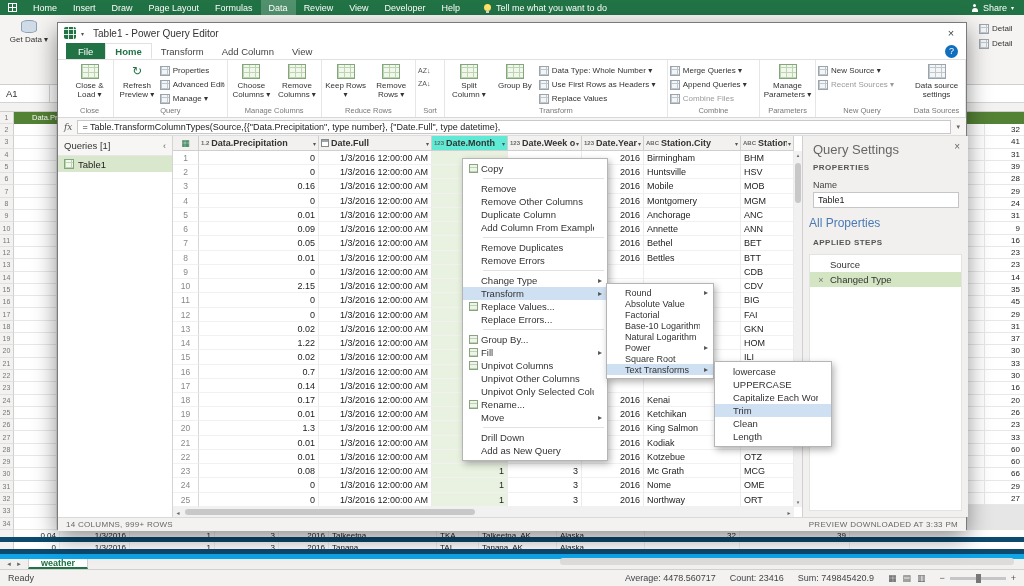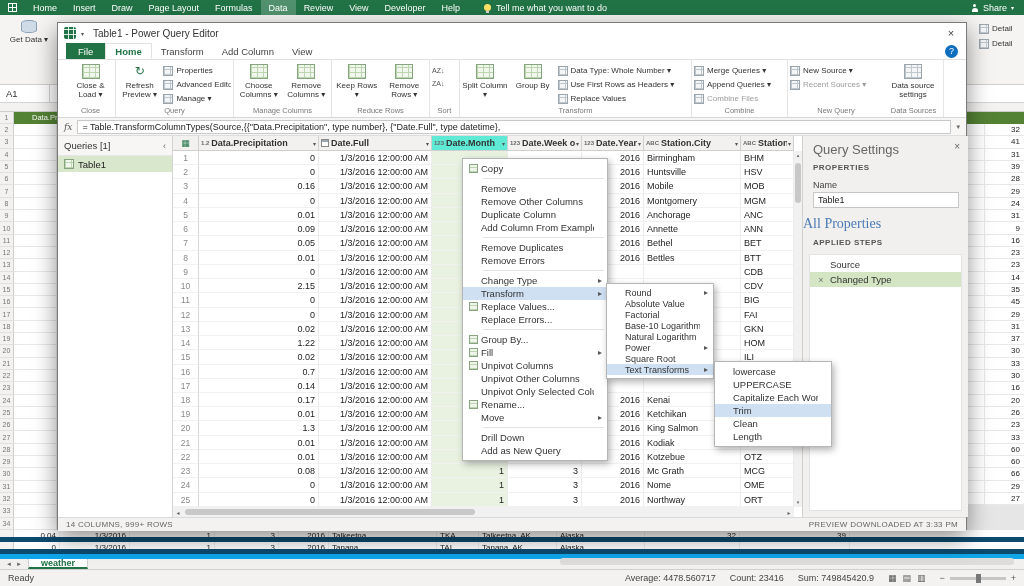--- a/index.html
+++ b/index.html
@@ -151,21 +151,21 @@
   .pq-status{position:absolute;left:0;top:494px;width:100%;height:14px;background:#f3f2f1;border-top:1px solid #d9d9d9;display:flex;align-items:center;padding:0 8px;font-size:8px;color:#666;letter-spacing:.3px;}
   .pq-status .right{margin-left:auto;}
 
   
   .pq-settings{position:absolute;left:744px;top:113px;width:166px;height:381px;background:#f1f0ee;border-left:1px solid #d0d0d0;}
   .qs-title{position:absolute;left:10px;top:6px;font-size:13px;color:#666;}
   .qs-close{position:absolute;right:8px;top:5px;font-size:10px;color:#666;}
   .qs-sec{position:absolute;left:10px;font-size:8px;font-weight:bold;color:#555;letter-spacing:.5px;}
   .qs-namelab{position:absolute;left:10px;top:44px;font-size:9px;color:#444;}
   .qs-input{position:absolute;left:10px;top:56px;width:146px;height:16px;background:#fff;border:1px solid #c6c6c6;font-size:9px;color:#222;line-height:14px;padding:0 4px;}
-  .qs-link{position:absolute;left:0;top:80px;font-size:14px;color:#4a7ab5;font-family:Liberation Serif, serif;}
+  .qs-link{position:absolute;left:6px;top:80px;font-size:12px;color:#4a7ab5;}
   #steps{position:absolute;left:6px;top:118px;right:6px;bottom:6px;background:#fff;border:1px solid #e3e3e3;padding-top:2px;overflow:hidden;}
   .step{height:15px;display:flex;align-items:center;font-size:9.5px;color:#333;padding-left:6px;gap:4px;}
   .step .stepx{width:10px;text-align:center;color:#777;font-size:9px;flex:none;}
   .step.sel{background:#d3e5c2;}
 
   
   .menu{position:absolute;background:#fff;border:1px solid #b5b5b5;box-shadow:2px 3px 7px rgba(0,0,0,.3);padding:3px 0;z-index:60;}
   #menu-context{left:462px;top:158px;width:146px;}
   #menu-transform{left:606px;top:283px;width:108px;}
   #menu-text{left:714px;top:361px;width:118px;}
@@ -686,20 +686,29 @@
                 <span>Append Queries ▾</span>
               </div>
             <div class="smallbtn" style="color:#9b9b9b">
                 <span class="sico igr"></span>
                 <span>Combine Files</span>
               </div>
           </div>
         </div>
         <div class="rlabel">Combine</div>
       </div>
+      <div class="rgroup" style="width:58px">
+        <div class="rbody">
+          <div class="bigbtn" style="width:52px">
+              <span class="bico ig"></span>
+              <span class="blab">Manage Parameters ▾</span>
+            </div>
+        </div>
+        <div class="rlabel">Parameters</div>
+      </div>
       <div class="rgroup" style="width:96px;border-right:none">
         <div class="rbody">
           <div class="smallcol">
             <div class="smallbtn">
                 <span class="sico igr"></span>
                 <span>New Source ▾</span>
               </div>
             <div class="smallbtn" style="color:#9b9b9b">
                 <span class="sico igr"></span>
                 <span>Recent Sources ▾</span>

